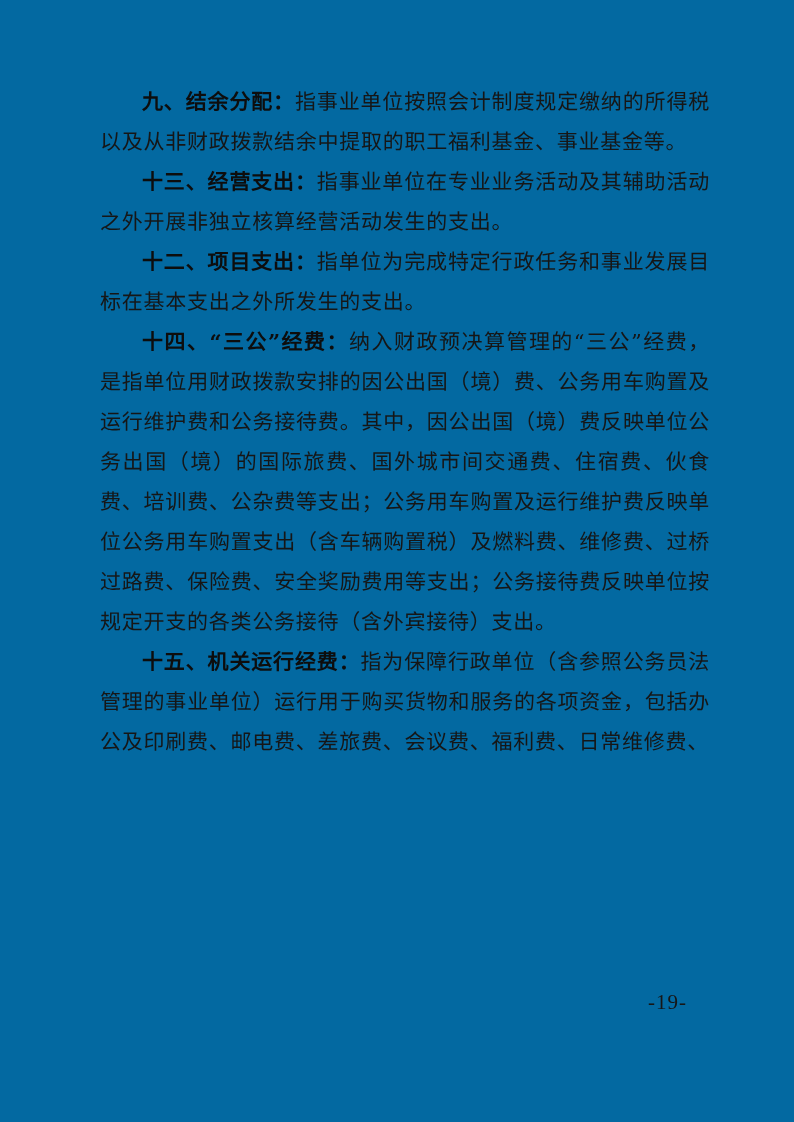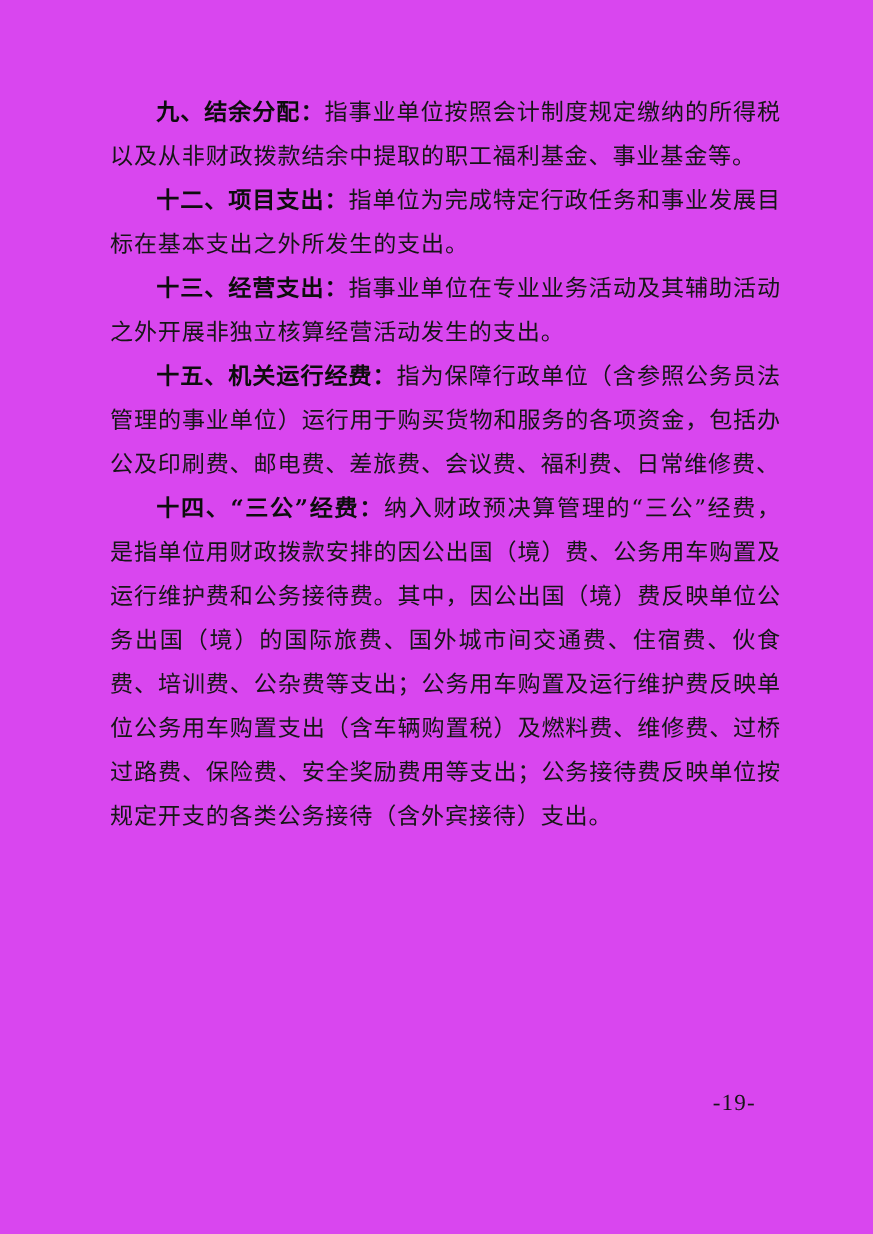--- a/index.html
+++ b/index.html
@@ -4,21 +4,21 @@
 <style>
   html, body {
     margin: 0;
     padding: 0;
     background: #ffffff;
   }
   .page {
     position: relative;
     width: 794px;
     height: 1122px;
-    background: #d946ef;
+    background: #0369a1;
     overflow: hidden;
     font-family: "DejaVu Serif", serif;
   }
   .doc-body {
     position: absolute;
     left: 100px;
     top: 82px;
     width: 610px;
   }
   .para {
@@ -51,22 +51,22 @@
 </style>
 </head>
 <body>
 
 <div class="page">
   <div class="doc-body">
   <p class="para"><span class="term">九、结余分配：</span><span class="definition">指事业单位按照会计制度规定缴纳的所得税以及从非财政拨款结余中提取的职工福利基金、事业基金等。</span></p>
 
 
 
+  <p class="para"><span class="term">十三、经营支出：</span><span class="definition">指事业单位在专业业务活动及其辅助活动之外开展非独立核算经营活动发生的支出。</span></p>
+
   <p class="para"><span class="term">十二、项目支出：</span><span class="definition">指单位为完成特定行政任务和事业发展目标在基本支出之外所发生的支出。</span></p>
 
-  <p class="para"><span class="term">十三、经营支出：</span><span class="definition">指事业单位在专业业务活动及其辅助活动之外开展非独立核算经营活动发生的支出。</span></p>
+  <p class="para"><span class="term">十四、“三公”经费：</span><span class="definition">纳入财政预决算管理的“三公”经费，是指单位用财政拨款安排的因公出国（境）费、公务用车购置及运行维护费和公务接待费。其中，因公出国（境）费反映单位公务出国（境）的国际旅费、国外城市间交通费、住宿费、伙食费、培训费、公杂费等支出；公务用车购置及运行维护费反映单位公务用车购置支出（含车辆购置税）及燃料费、维修费、过桥过路费、保险费、安全奖励费用等支出；公务接待费反映单位按规定开支的各类公务接待（含外宾接待）支出。</span></p>
 
   <p class="para"><span class="term">十五、机关运行经费：</span><span class="definition">指为保障行政单位（含参照公务员法管理的事业单位）运行用于购买货物和服务的各项资金，包括办公及印刷费、邮电费、差旅费、会议费、福利费、日常维修费、</span></p>
-
-  <p class="para"><span class="term">十四、“三公”经费：</span><span class="definition">纳入财政预决算管理的“三公”经费，是指单位用财政拨款安排的因公出国（境）费、公务用车购置及运行维护费和公务接待费。其中，因公出国（境）费反映单位公务出国（境）的国际旅费、国外城市间交通费、住宿费、伙食费、培训费、公杂费等支出；公务用车购置及运行维护费反映单位公务用车购置支出（含车辆购置税）及燃料费、维修费、过桥过路费、保险费、安全奖励费用等支出；公务接待费反映单位按规定开支的各类公务接待（含外宾接待）支出。</span></p>
 </div>
   <div class="page-number">-19-</div>
 </div>
 
 </body></html>

